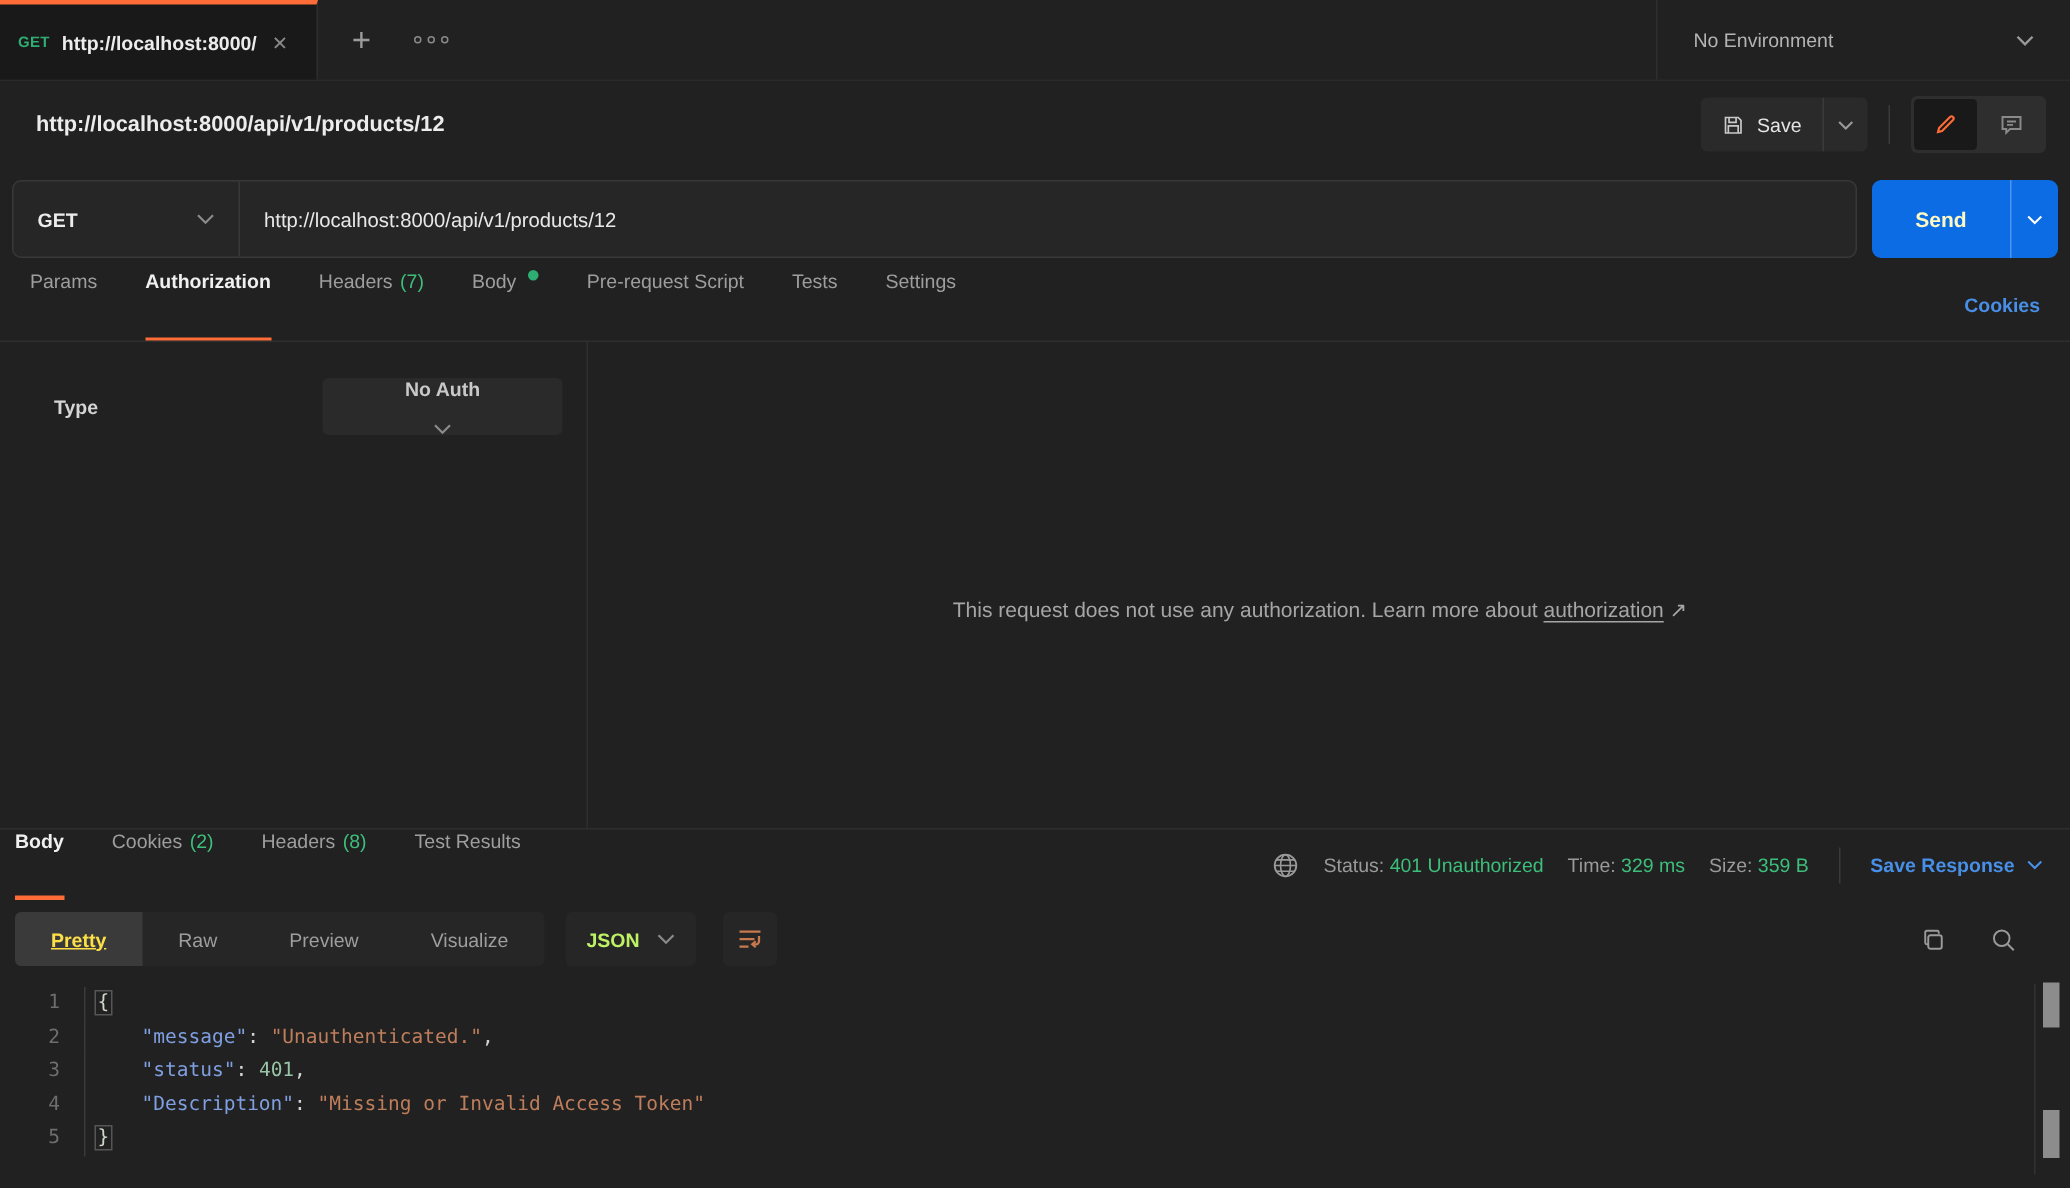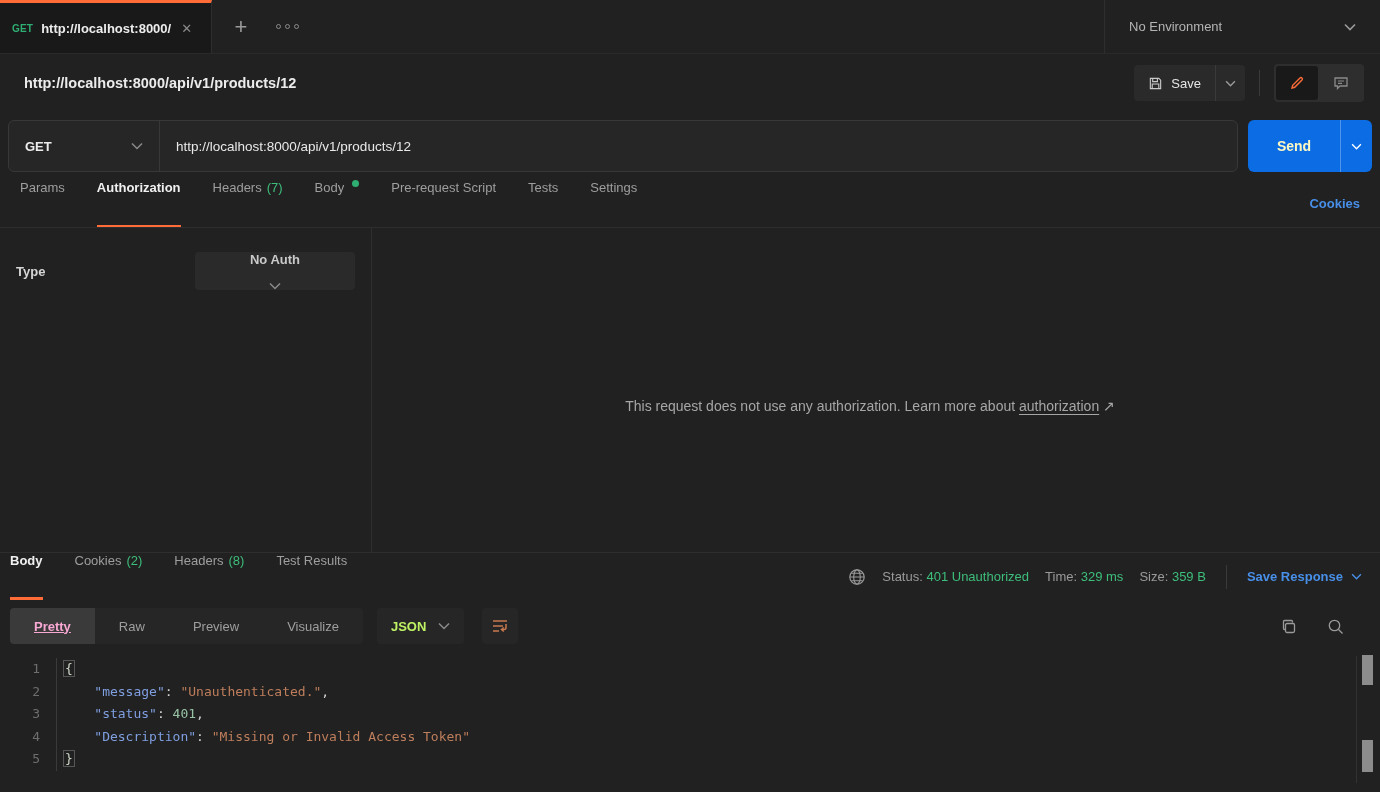--- a/index.html
+++ b/index.html
@@ -59,21 +59,21 @@
   .req-tabs { height:48px; display:flex; align-items:stretch; padding:0 20px; border-bottom:1px solid #2e2e2e; }
   .rtab { display:flex; gap:5px; margin-right:32px; color:#9e9e9e;
           border-bottom:2px solid transparent; cursor:pointer; white-space:nowrap; }
   .rtab.active { color:#f0f0f0; font-weight:600; border-bottom-color:#ff6c37; }
   .count { color:#3dbe7b; }
   .dot { width:7px; height:7px; border-radius:50%; background:#2fae73; margin-left:3px; }
   .cookies-link { margin-left:auto; align-self:center; color:#488fe8; font-weight:700; cursor:pointer; }
 
   
   .auth-area { height:324px; display:flex; }
-  .auth-left { width:372px; border-right:1px solid #2e2e2e; padding:24px 16px; }
+  .auth-left { width:372px; border-right:1px solid #2e2e2e; padding:24px 16px;margin-left:20px; }
   .auth-type-row { display:flex; align-items:center; justify-content:space-between; }
   .auth-type-label { font-weight:700; color:#d5d5d5; }
   .auth-dropdown { width:160px; height:38px; background:#2a2a2a; border-radius:4px; display:flex;
                    align-items:center; justify-content:space-between; padding:0 14px;
                    color:#c9c9c9; font-weight:700; cursor:pointer;flex-direction:column; }
   .auth-right { flex:1; position:relative; }
   .auth-msg { position:absolute; top:170px; left:0; right:12px; text-align:center;
               color:#a6a6a6; font-size:14px; }
   .auth-msg a { color:#a6a6a6; text-decoration:underline; text-underline-offset:3px; cursor:pointer; }
   .ext-arrow { color:#a6a6a6; }
@@ -85,21 +85,21 @@
   .stat-item { white-space:nowrap; color:#9a9a9a; }
   .stat-item b { color:#3dbe7b; font-weight:400; }
   .resp-vdiv { width:1px; height:24px; background:#3a3a3a; margin:0 4px; }
   .save-resp { display:flex; align-items:center; gap:8px; color:#488fe8; font-weight:700;
                cursor:pointer; padding-right:8px; }
 
   
   .view-row { height:52px; display:flex; align-items:center; padding:0 10px; }
   .seg { display:flex; height:36px; background:#262626; border-radius:4px; overflow:hidden; }
   .seg .opt { display:flex; align-items:center; padding:0 24px; color:#9e9e9e; cursor:pointer; }
-  .seg .opt.active { background:#3a3a3a; color:#f9a8d4; font-weight:600;text-decoration:underline; }
+  .seg .opt.active { background:#3a3a3a; color:#fde047; font-weight:600;text-decoration:underline; }
   .fmt-select { margin-left:14px; height:36px; background:#262626; border-radius:4px;
                 display:flex; align-items:center; gap:12px; padding:0 14px; color:#bef264;
                 font-weight:700; cursor:pointer; }
   .wrap-btn { margin-left:18px; width:36px; height:36px; background:#262626; border-radius:4px;
               display:flex; align-items:center; justify-content:center; cursor:pointer; }
   .view-right { margin-left:auto; display:flex; align-items:center; gap:30px; padding-right:26px; }
   .view-right .ic { cursor:pointer; }
 
   
   .code-area { position:relative; height:137px; padding-top:6px;

